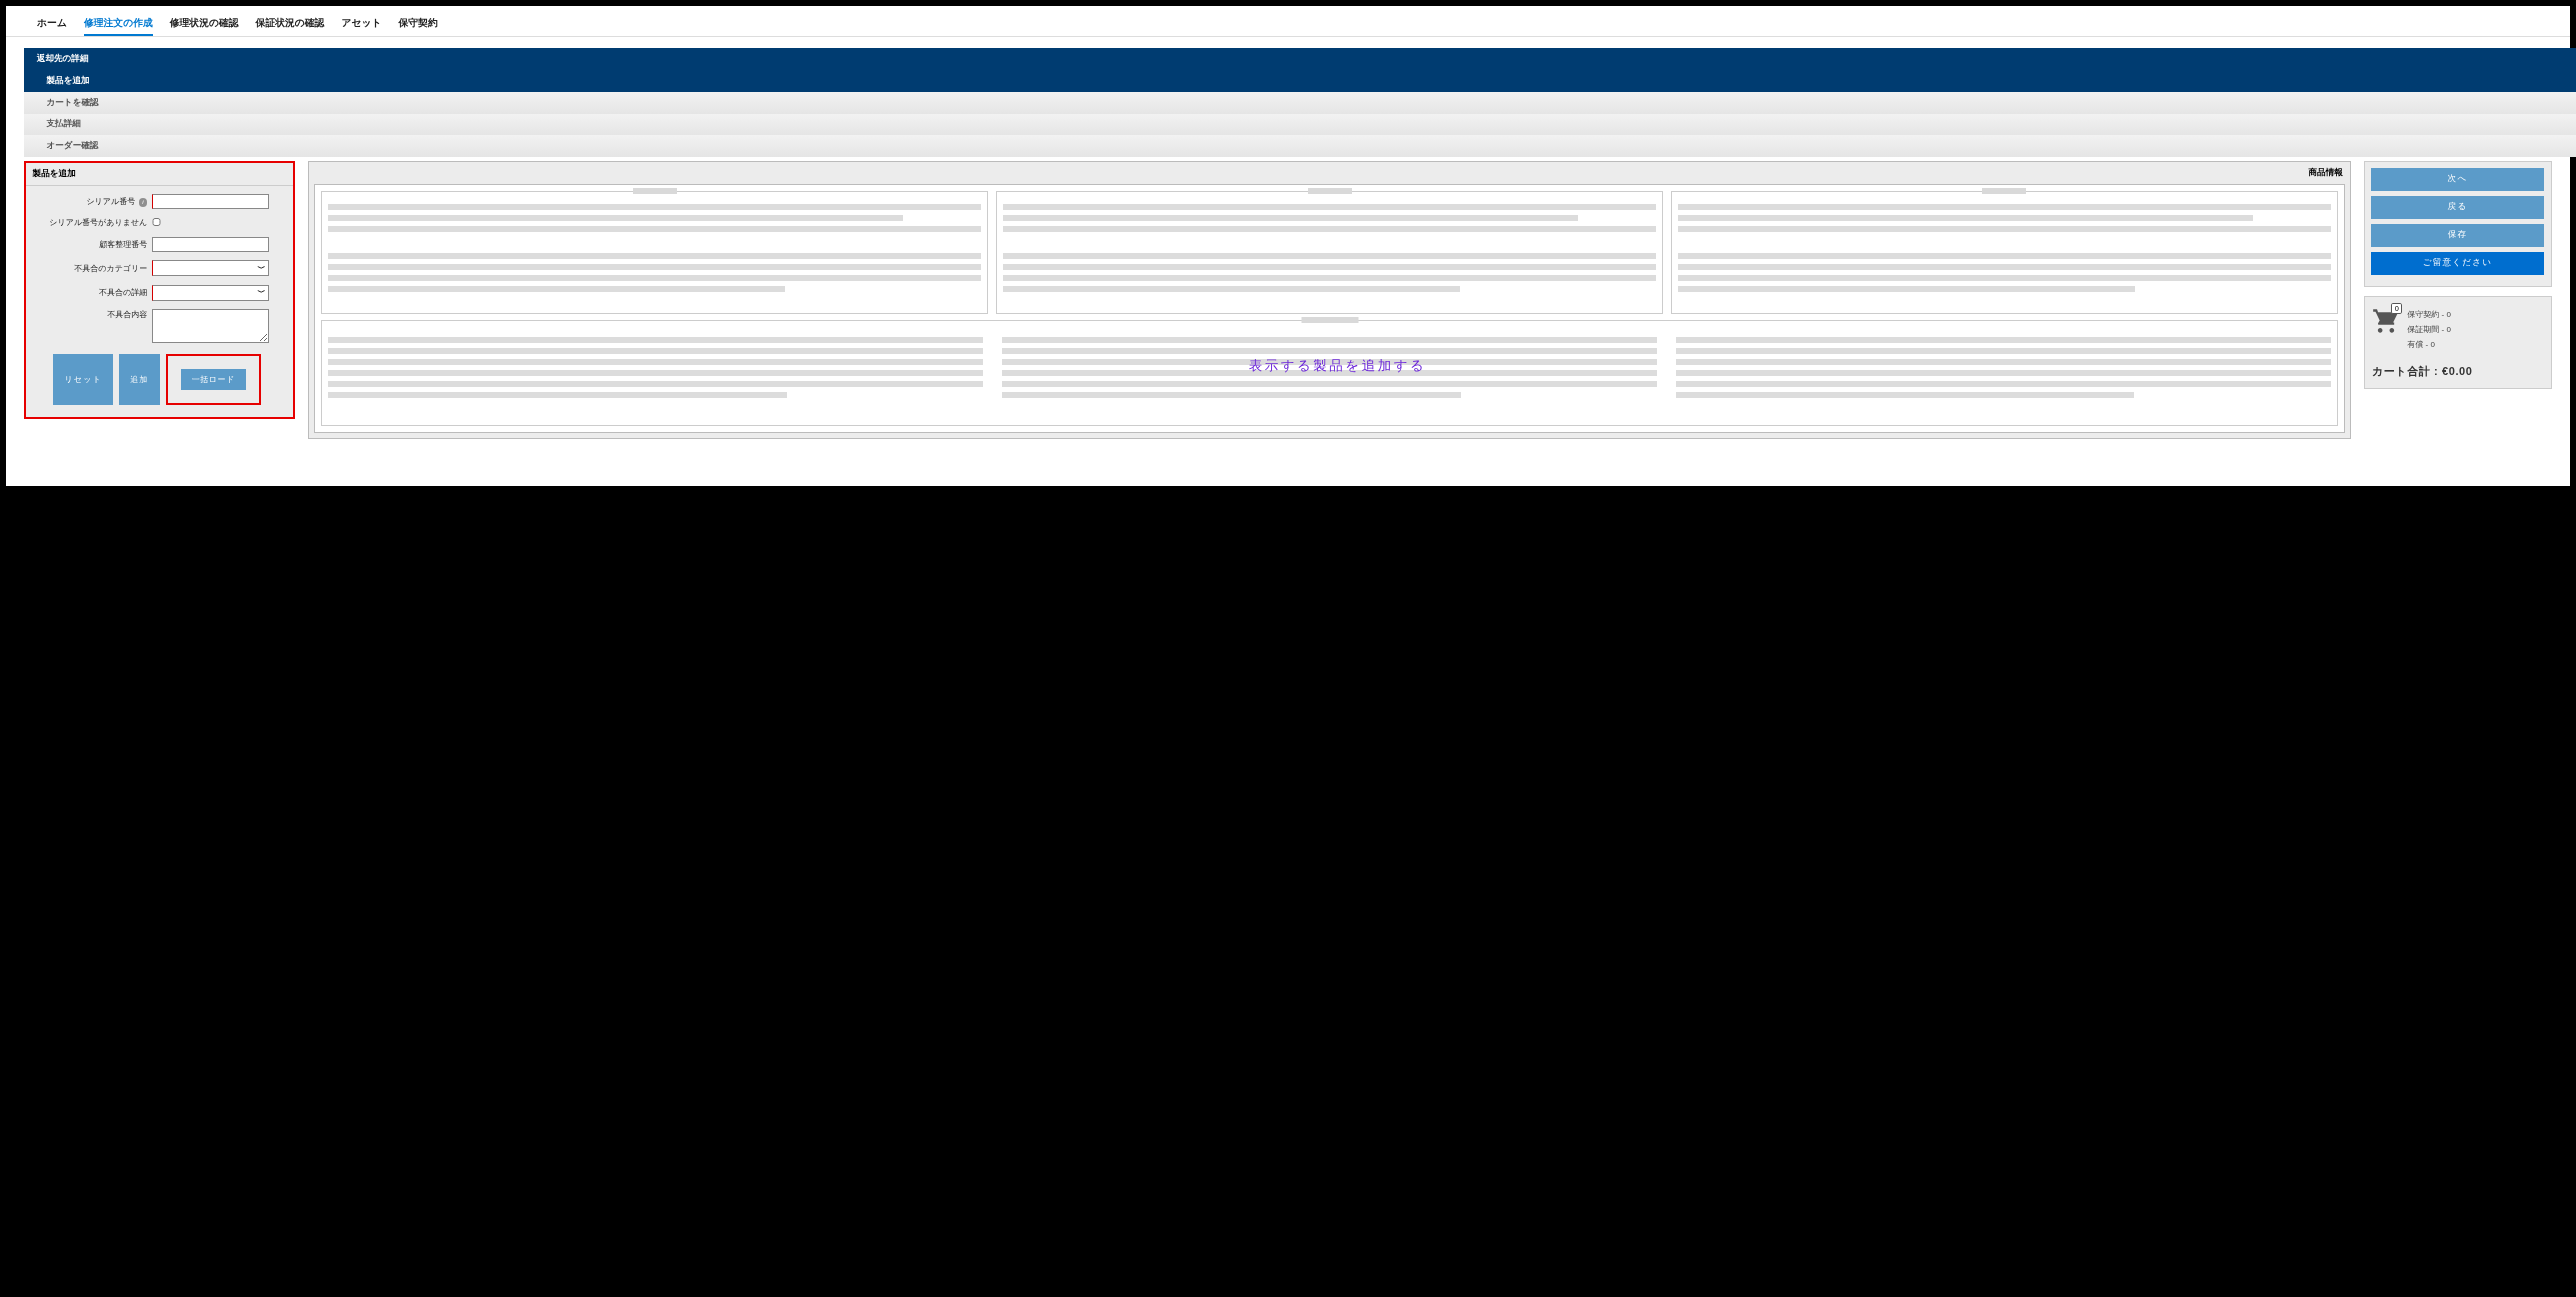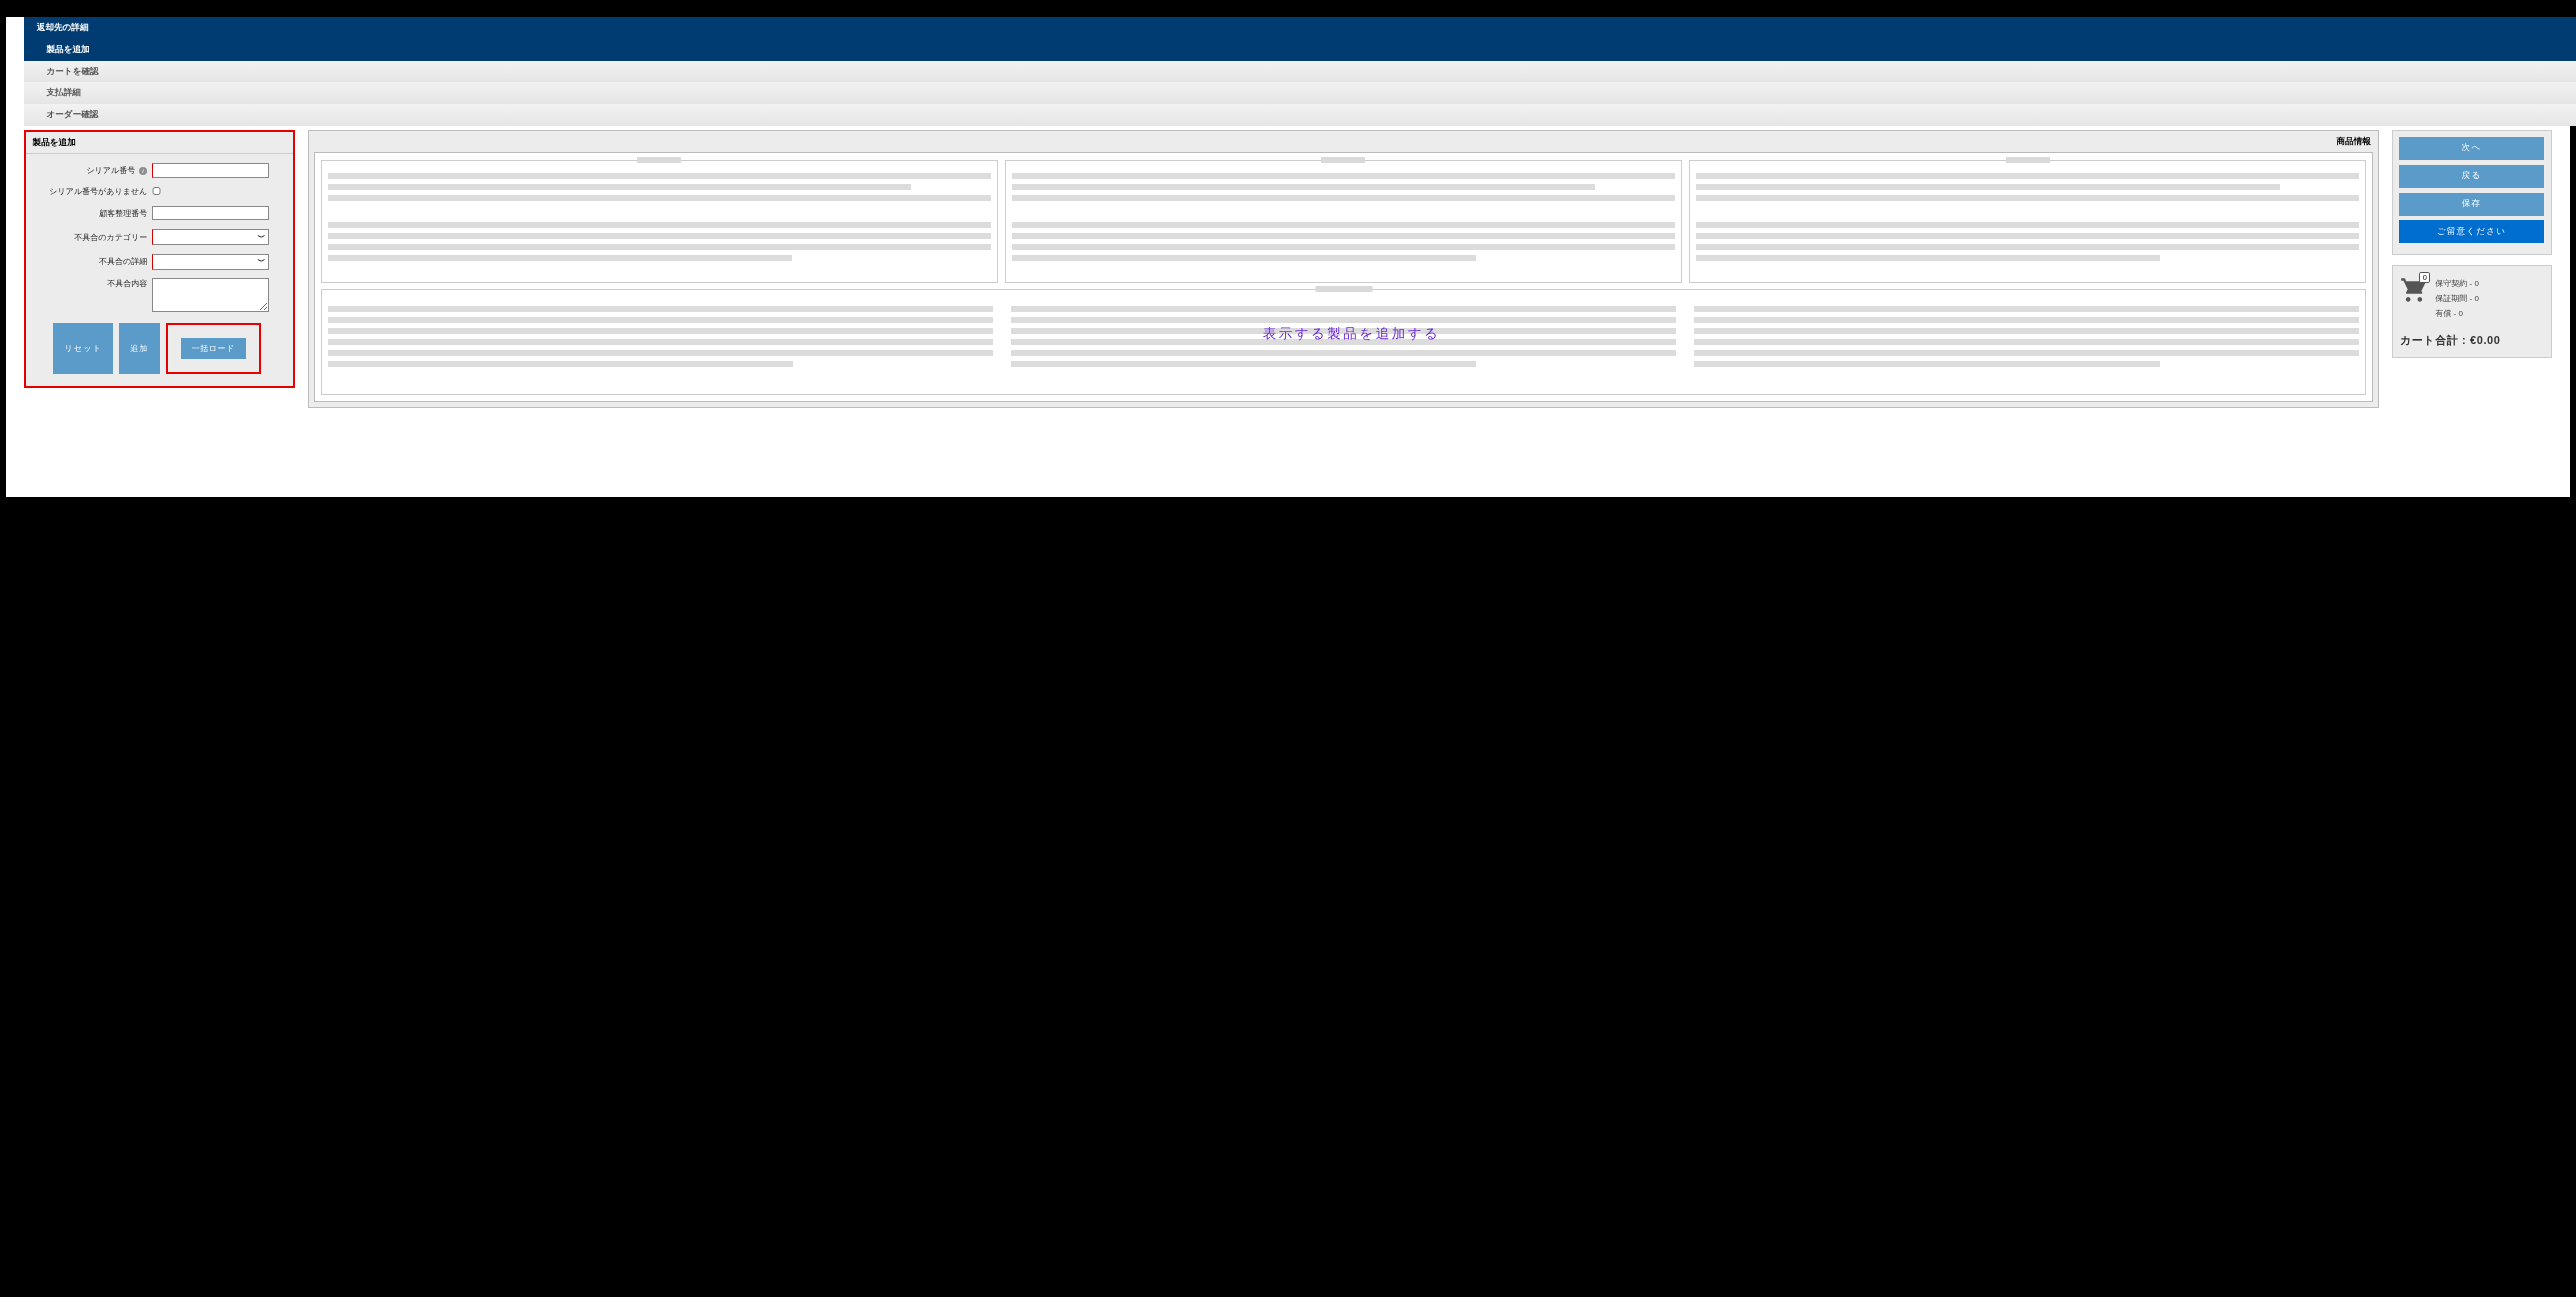--- a/index.html
+++ b/index.html
@@ -76,21 +76,21 @@
     .step:first-child { padding-left: 12.3px; }
     
     .content {
       display: flex;
       gap: 12.3px;
       padding: 3.7px 18.4px 18.4px 18.4px;
       align-items: flex-start;
     }
     .col-left { width: 271px; }
     .col-mid  { flex: 1; }
-    .col-right{ width: 160px; }
+    .col-right{ width: 188px; }
     
     .form-panel {
       border: 2.5px solid #e60000;
       background: #ececec;
       padding:0;
     }
     .form-panel-header {
       font-size: 8.6px;
       font-weight: 700;
       padding: 4.9px 6.1px;
@@ -246,20 +246,28 @@
     .cart-total{
       font-size:11px; font-weight:700; color:#333;
       margin-top:11px; letter-spacing:0.6px;
     }
   </style>
 </head>
 <body>
 
 <div class="app">
 
+  <div class="topnav">
+    <div class="topnav-item">ホーム</div>
+    <div class="topnav-item active">修理注文の作成</div>
+    <div class="topnav-item">修理状況の確認</div>
+    <div class="topnav-item">保証状況の確認</div>
+    <div class="topnav-item">アセット</div>
+    <div class="topnav-item">保守契約</div>
+  </div>
 
   <div class="steps">
     <div class="step done">返却先の詳細</div>
     <div class="step done">製品を追加</div>
     <div class="step">カートを確認</div>
     <div class="step">支払詳細</div>
     <div class="step">オーダー確認</div>
   </div>
 
   <div class="content">

